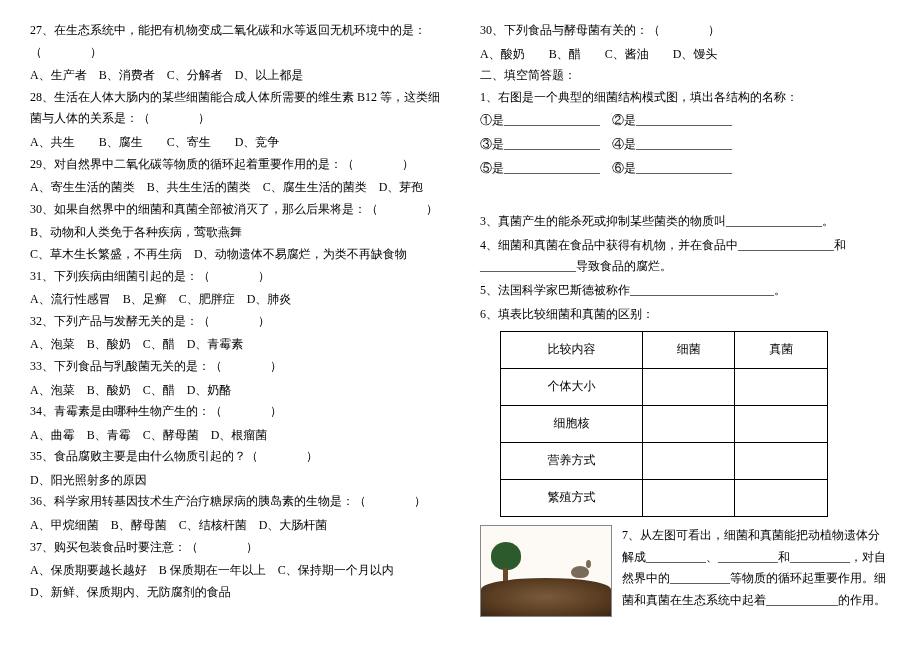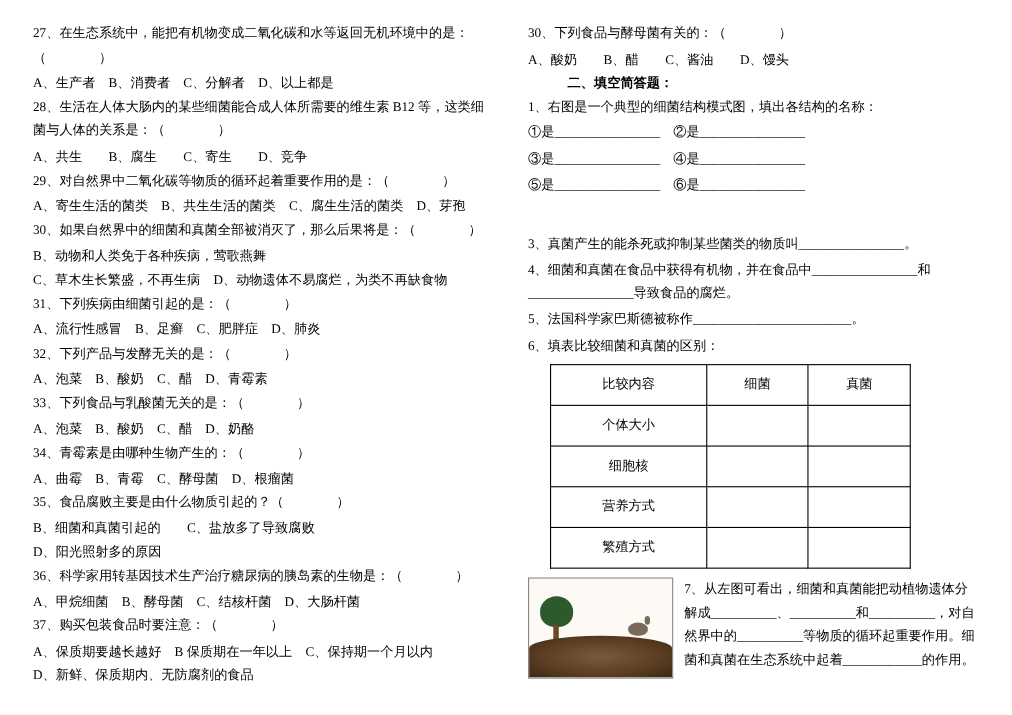--- a/index.html
+++ b/index.html
@@ -16,21 +16,21 @@
   }
   .page {
     display: flex;
     gap: 40px;
   }
   .col {
     flex: 1;
   }
   .q { margin-bottom: 2px; }
   .opts { margin-left: 0; }
-  .section-title { font-weight: bold; margin-left: 36px; }
+  .section-title { font-weight: normal; }
   table.cmp {
     border-collapse: collapse;
     width: 80%;
     margin: 6px 0 6px 20px;
   }
   table.cmp td, table.cmp th {
     border: 1px solid #000;
     padding: 4px 10px;
     text-align: center;
     font-weight: normal;
@@ -77,21 +77,20 @@
     <div class="opts">C、草木生长繁盛，不再生病　D、动物遗体不易腐烂，为类不再缺食物</div>
     <div class="q">31、下列疾病由细菌引起的是：（　　　　）</div>
     <div class="opts">A、流行性感冒　B、足癣　C、肥胖症　D、肺炎</div>
     <div class="q">32、下列产品与发酵无关的是：（　　　　）</div>
     <div class="opts">A、泡菜　B、酸奶　C、醋　D、青霉素</div>
     <div class="q">33、下列食品与乳酸菌无关的是：（　　　　）</div>
     <div class="opts">A、泡菜　B、酸奶　C、醋　D、奶酪</div>
     <div class="q">34、青霉素是由哪种生物产生的：（　　　　）</div>
     <div class="opts">A、曲霉　B、青霉　C、酵母菌　D、根瘤菌</div>
     <div class="q">35、食品腐败主要是由什么物质引起的？（　　　　）</div>
-    <div class="opts">B、细菌和真菌引起的　　C、盐放多了导致腐败</div>
     <div class="opts">D、阳光照射多的原因</div>
     <div class="q">36、科学家用转基因技术生产治疗糖尿病的胰岛素的生物是：（　　　　）</div>
     <div class="opts">A、甲烷细菌　B、酵母菌　C、结核杆菌　D、大肠杆菌</div>
     <div class="q">37、购买包装食品时要注意：（　　　　）</div>
     <div class="opts">A、保质期要越长越好　B 保质期在一年以上　C、保持期一个月以内</div>
     <div class="opts">D、新鲜、保质期内、无防腐剂的食品</div>
 
   </div>
 
   <div class="col">

